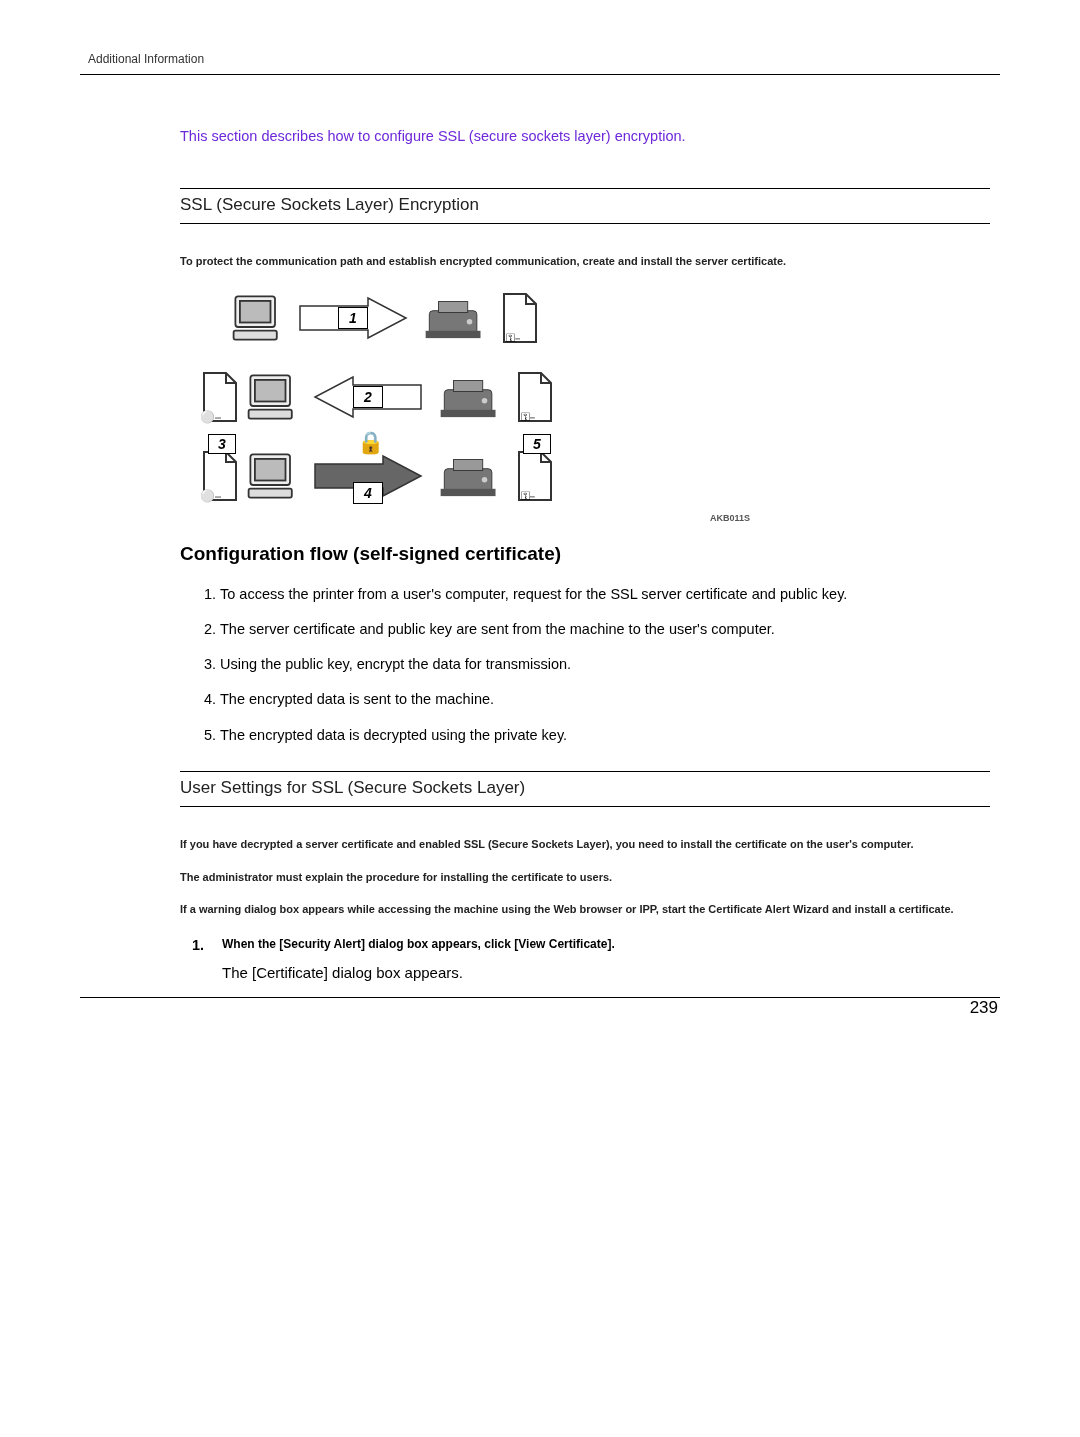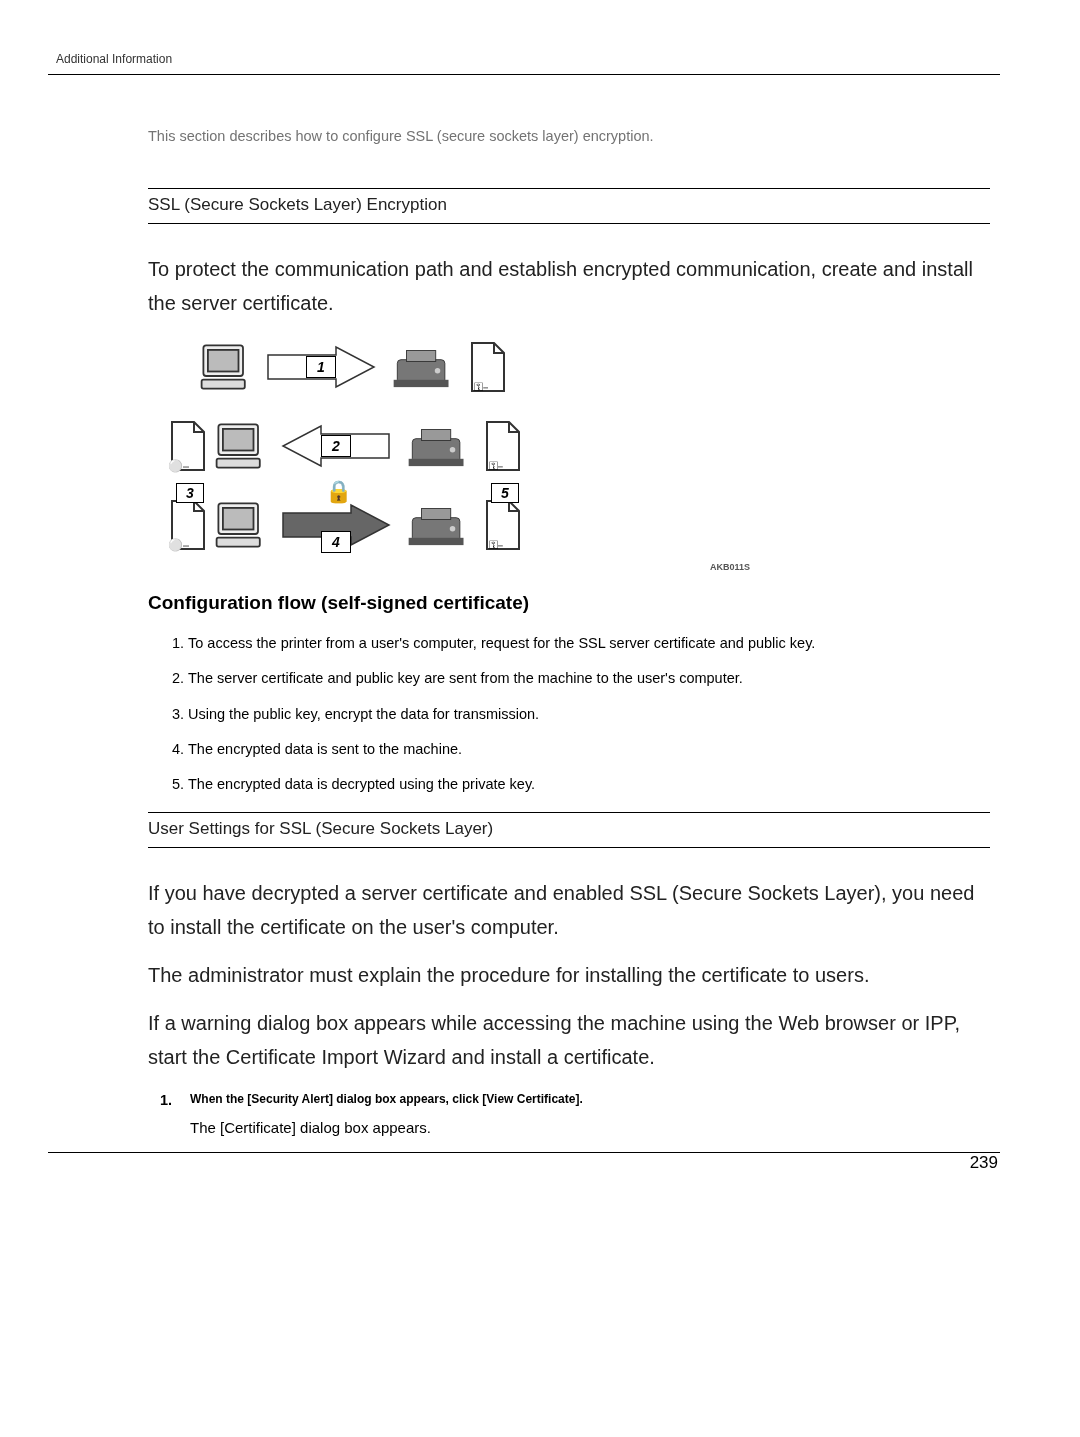--- a/index.html
+++ b/index.html
@@ -5,21 +5,21 @@
     * { margin: 0; padding: 0; box-sizing: border-box; }
     body {
       font-family: 'Arial', 'Helvetica', sans-serif;
       background: #fff;
       width: 1080px;
       height: 1437px;
       position: relative;
       color: #000;
     }
     .page {
-      padding: 52px 80px 40px 48px;
+      padding: 52px 80px 40px 80px;
     }
     .header-label {
       font-size: 12px;
       color: #333;
       margin-bottom: 8px;
       margin-left: 8px;
     }
     .header-rule {
       border: none;
       border-top: 1px solid #000;
@@ -35,36 +35,37 @@
       color: #222;
       border-top: 2px solid #000;
       border-bottom: 2px solid #000;
       padding: 10px 0 12px 0;
       margin-bottom: 30px;
     }
     .intro-text {
       font-size: 14.5px;
       line-height: 1.6;
       margin-bottom: 40px;
-      color: #737373;
+      color: #6d28d9;
     }
     .section-title {
       font-size: 17px;
       font-weight: normal;
       color: #222;
       border-top: 1px solid #000;
       border-bottom: 1px solid #000;
       padding: 6px 0 8px 0;
       margin-bottom: 28px;
     }
     .para {
-      font-size: 20px;
+      font-size: 11px;
       line-height: 1.7;
       margin-bottom: 14px;
       color: #222;
+      font-weight: bold;
     }
     .diagram {
       margin: 20px 0 20px 20px;
       display: flex;
       flex-direction: column;
       gap: 25px;
     }
     .diagram-row {
       display: flex;
       align-items: center;
@@ -120,21 +121,21 @@
 			margin-bottom: 20px;
 			font-weight: bold;
 		}
     .sub-heading {
       font-size: 19px;
       font-weight: bold;
       margin: 12px 0 18px 0;
     }
     .num-list {
       margin-left: 40px;
-      margin-bottom: 16px;
+      margin-bottom: 24px;
     }
     .num-list li {
       font-size: 14.5px;
       line-height: 1.6;
       margin-bottom: 12px;
       list-style-position: outside;
     }
     .step-list {
       margin-left: 12px;
       margin-top: 18px;
@@ -317,21 +318,21 @@
       <li>The server certificate and public key are sent from the machine to the user's computer.</li>
       <li>Using the public key, encrypt the data for transmission.</li>
       <li>The encrypted data is sent to the machine.</li>
       <li>The encrypted data is decrypted using the private key.</li>
     </ol>
 
     <h2 class="section-title">User Settings for SSL (Secure Sockets Layer)</h2>
 
     <p class="para">If you have decrypted a server certificate and enabled SSL (Secure Sockets Layer), you need to install the certificate on the user's computer.</p>
     <p class="para">The administrator must explain the procedure for installing the certificate to users.</p>
-    <p class="para">If a warning dialog box appears while accessing the machine using the Web browser or IPP, start the Certificate Import Wizard and install a certificate.</p>
+    <p class="para">If a warning dialog box appears while accessing the machine using the Web browser or IPP, start the Certificate Alert Wizard and install a certificate.</p>
 
     <div class="step-list">
       <div class="step-item">
         <div class="step-num">1.</div>
         <div class="step-body">
           <div class="step-title">When the [Security Alert] dialog box appears, click [View Certificate].</div>
           <div class="step-note">The [Certificate] dialog box appears.</div>
         </div>
       </div>
     </div>

